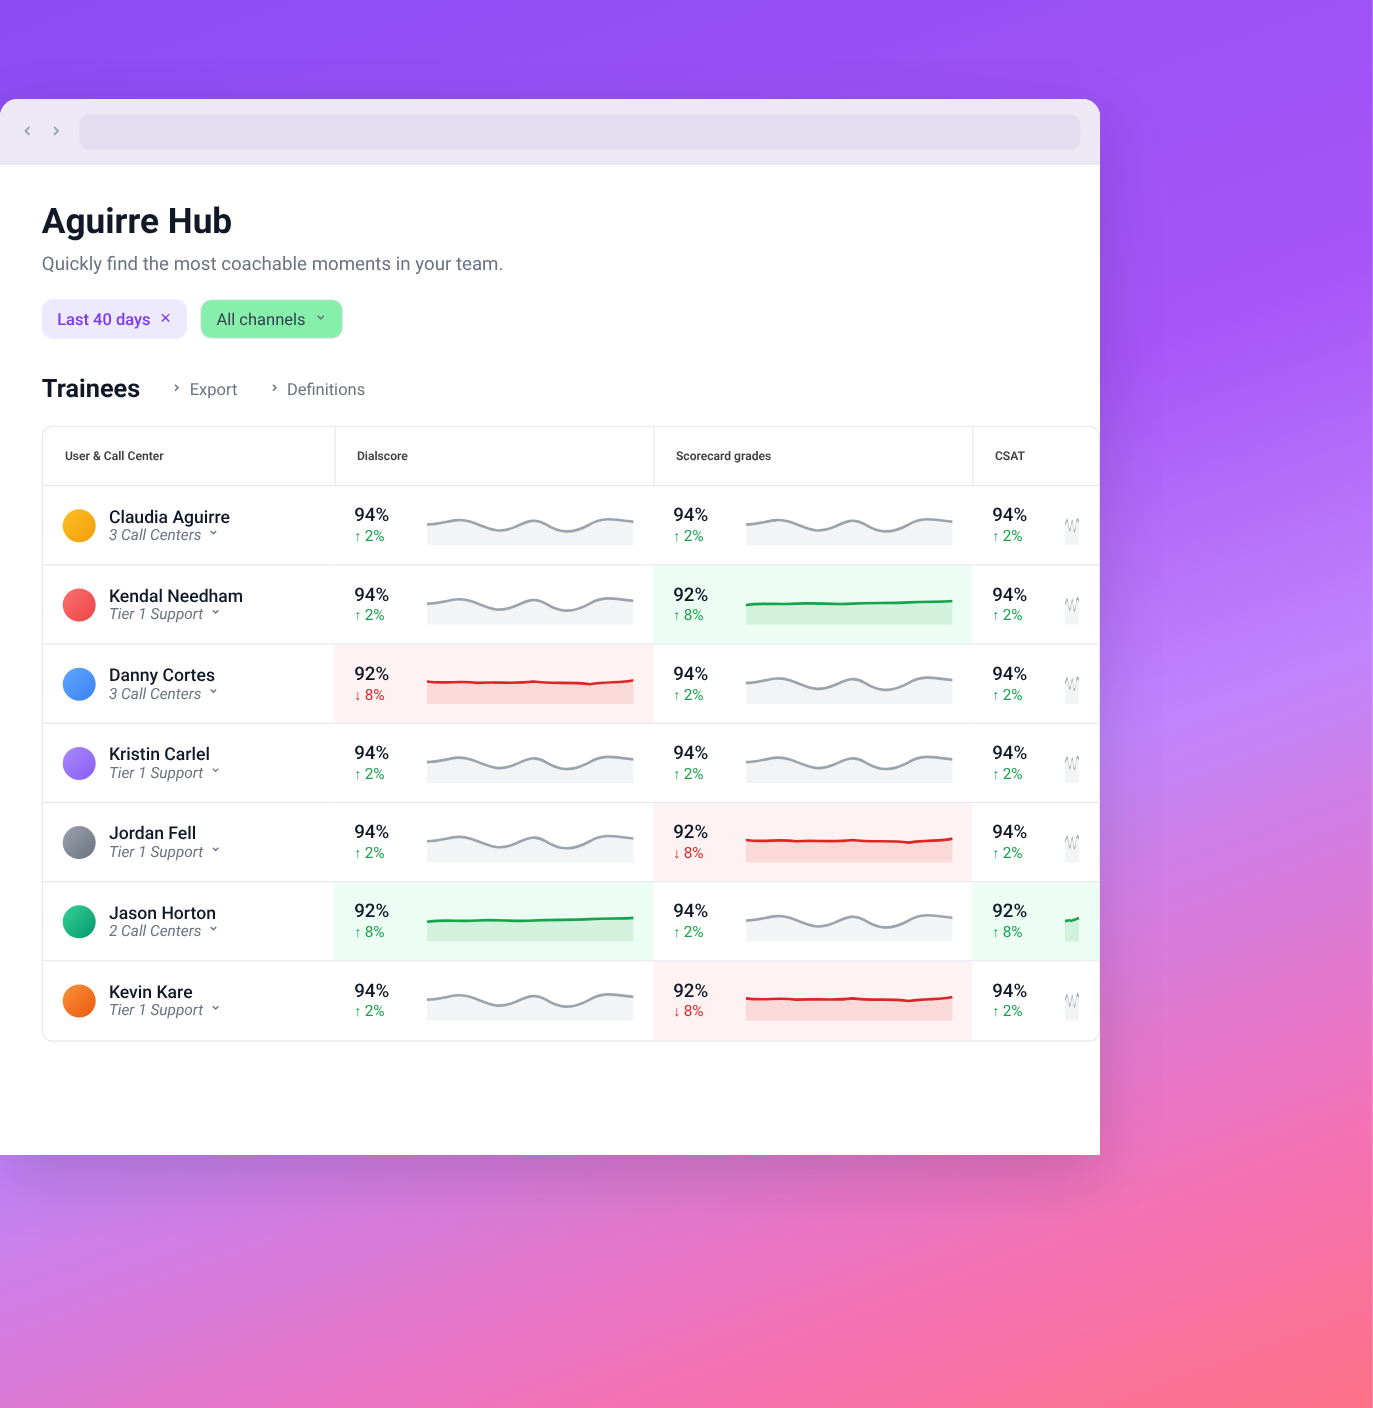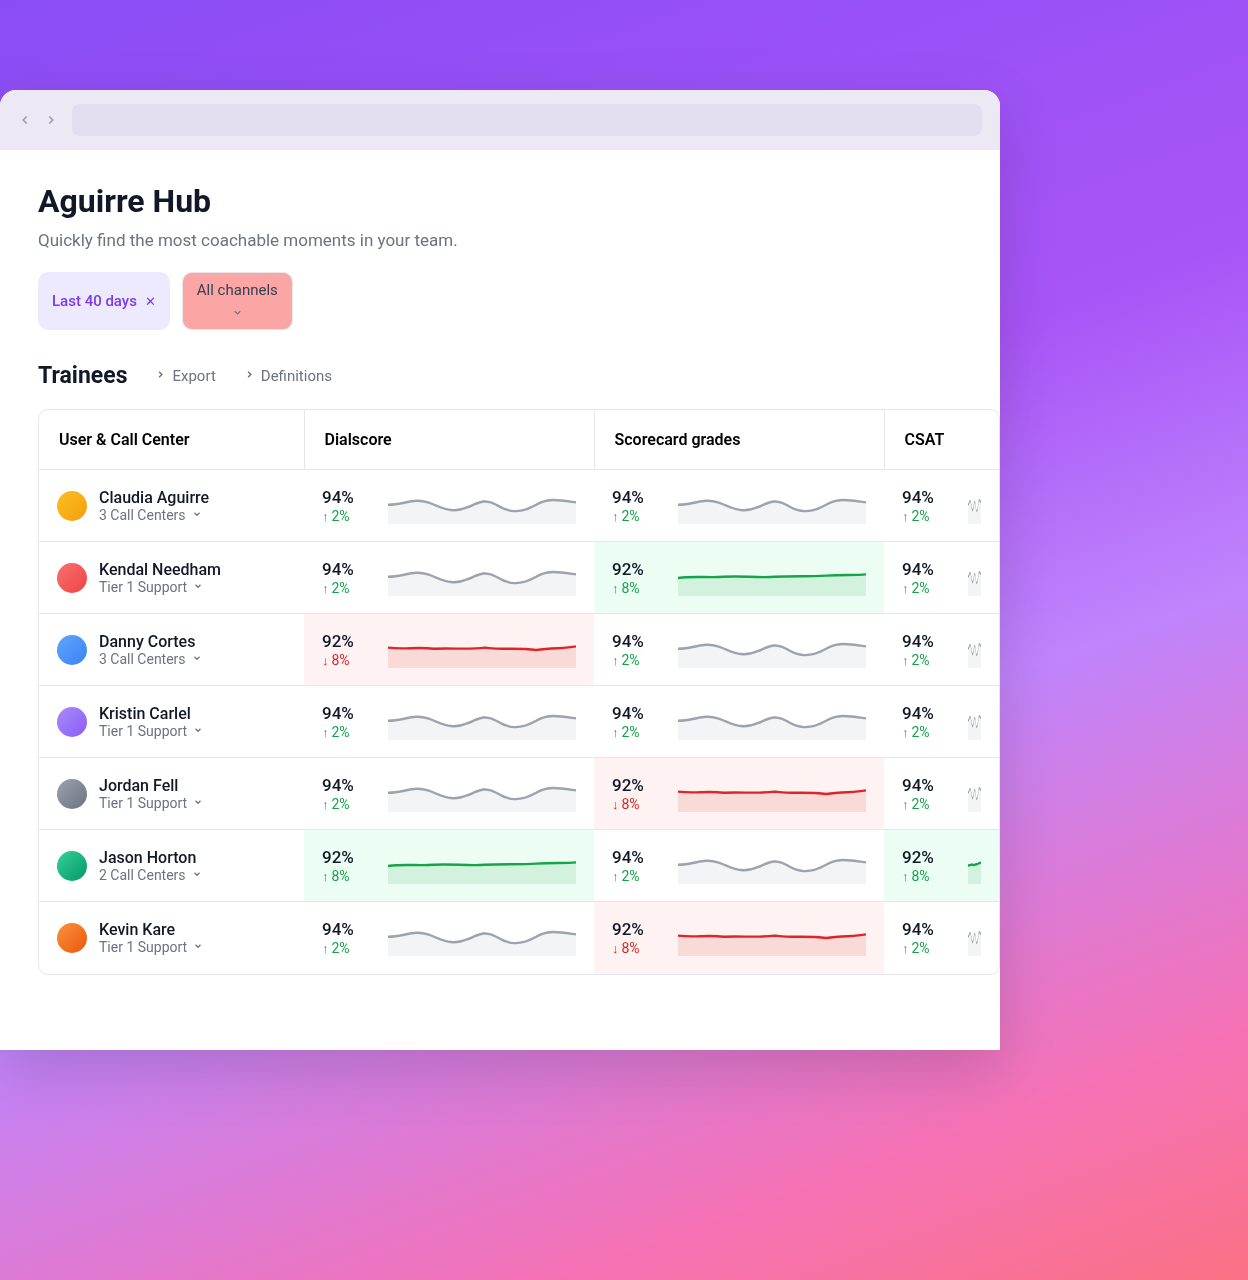--- a/index.html
+++ b/index.html
@@ -62,24 +62,23 @@
   border-radius: 10px;
   font-size: 15px;
   cursor: pointer;
 }
 .filter-chip.active {
   background: #ede9fe;
   color: #7c3aed;
   font-weight: 500;
 }
 .filter-chip.default {
-  background: #fca5a5;
+  background: #86efac;
   border: 1px solid #e5e7eb;
   color: #374151;
-  flex-direction: column;
 }
 .close-x { font-size: 13px; color: #7c3aed; }
 .chevron-d { font-size: 11px; color: #6b7280; }
 
 .section-header {
   display: flex;
   align-items: center;
   gap: 28px;
   margin-bottom: 20px;
 }
@@ -103,23 +102,23 @@
   border-radius: 10px;
   overflow: hidden;
 }
 table { width: 100%; border-collapse: collapse; table-layout: fixed; }
 th, td {
   text-align: left;
   border-bottom: 1px solid #e5e7eb;
 }
 th {
   padding: 20px 20px;
-  font-size: 16px;
+  font-size: 11px;
   font-weight: 600;
-  color: #000000;
+  color: #404040;
   border-right: 1px solid #e5e7eb;
 }
 th:last-child { border-right: none; }
 .col-user { width: 265px; }
 .col-metric { width: 290px; }
 .col-csat { width: auto; }
 
 tr:last-child td { border-bottom: none; }
 
 td { padding: 0; height: 72px; vertical-align: middle; }
@@ -140,21 +139,21 @@
 }
 .avatar.a1 { background: linear-gradient(135deg,#fbbf24,#f59e0b); }
 .avatar.a2 { background: linear-gradient(135deg,#f87171,#ef4444); }
 .avatar.a3 { background: linear-gradient(135deg,#60a5fa,#3b82f6); }
 .avatar.a4 { background: linear-gradient(135deg,#a78bfa,#8b5cf6); }
 .avatar.a5 { background: linear-gradient(135deg,#9ca3af,#6b7280); }
 .avatar.a6 { background: linear-gradient(135deg,#34d399,#059669); }
 .avatar.a7 { background: linear-gradient(135deg,#fb923c,#ea580c); }
 .user-info { display: flex; flex-direction: column; }
 .user-name { font-size: 16px; font-weight: 500; color: #111827; }
-.user-sub { font-size: 14px; color: #6b7280; display: flex; align-items: center; gap: 6px; }
+.user-sub { font-size: 14px; color: #6b7280; display: flex; align-items: flex-start; gap: 6px; font-style: italic; }
 .user-sub .chevron-d { font-size: 10px; }
 
 .metric-cell {
   display: flex;
   align-items: center;
   gap: 14px;
   padding: 0 18px;
   height: 100%;
 }
 .metric-cell.up-hl { background: #ecfdf3; }

